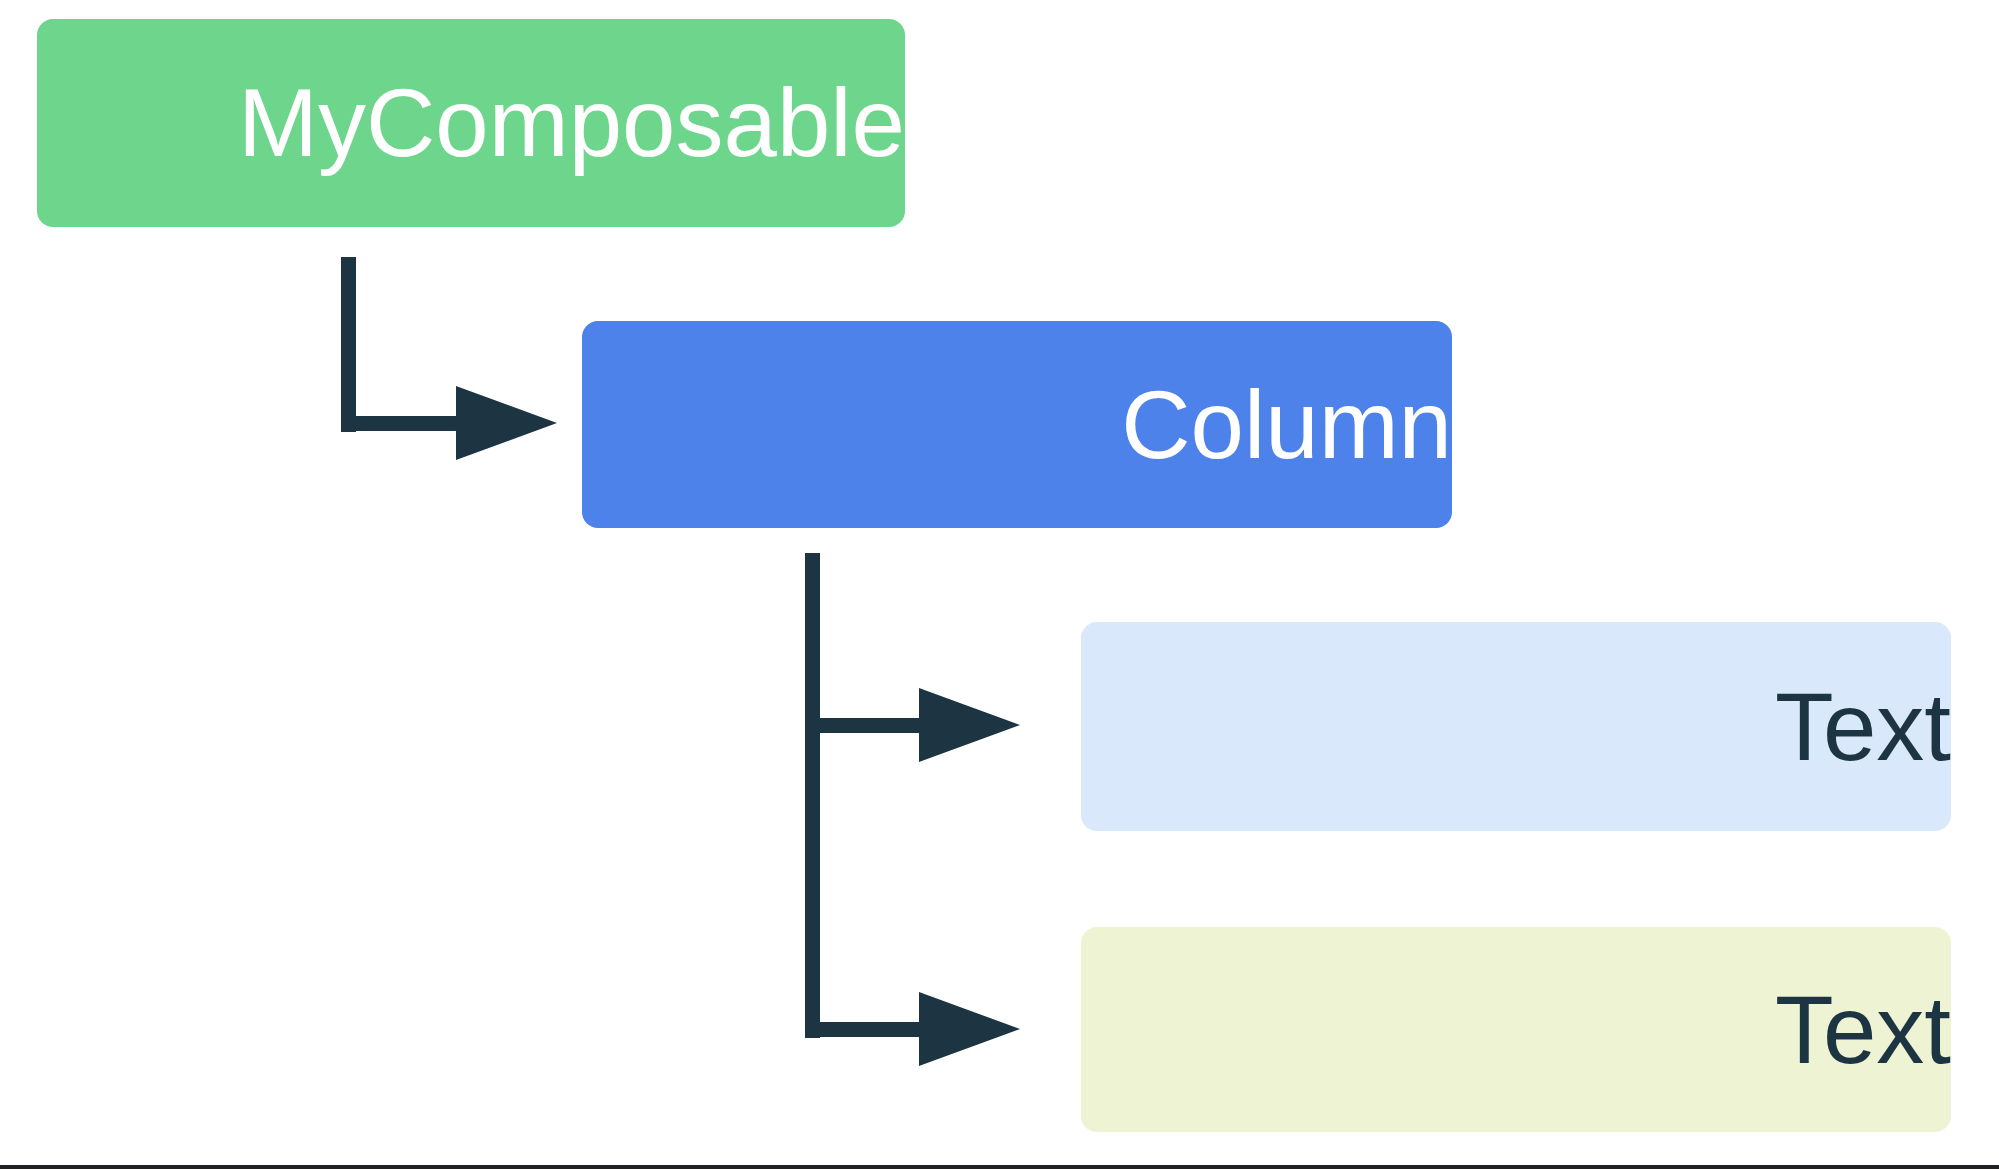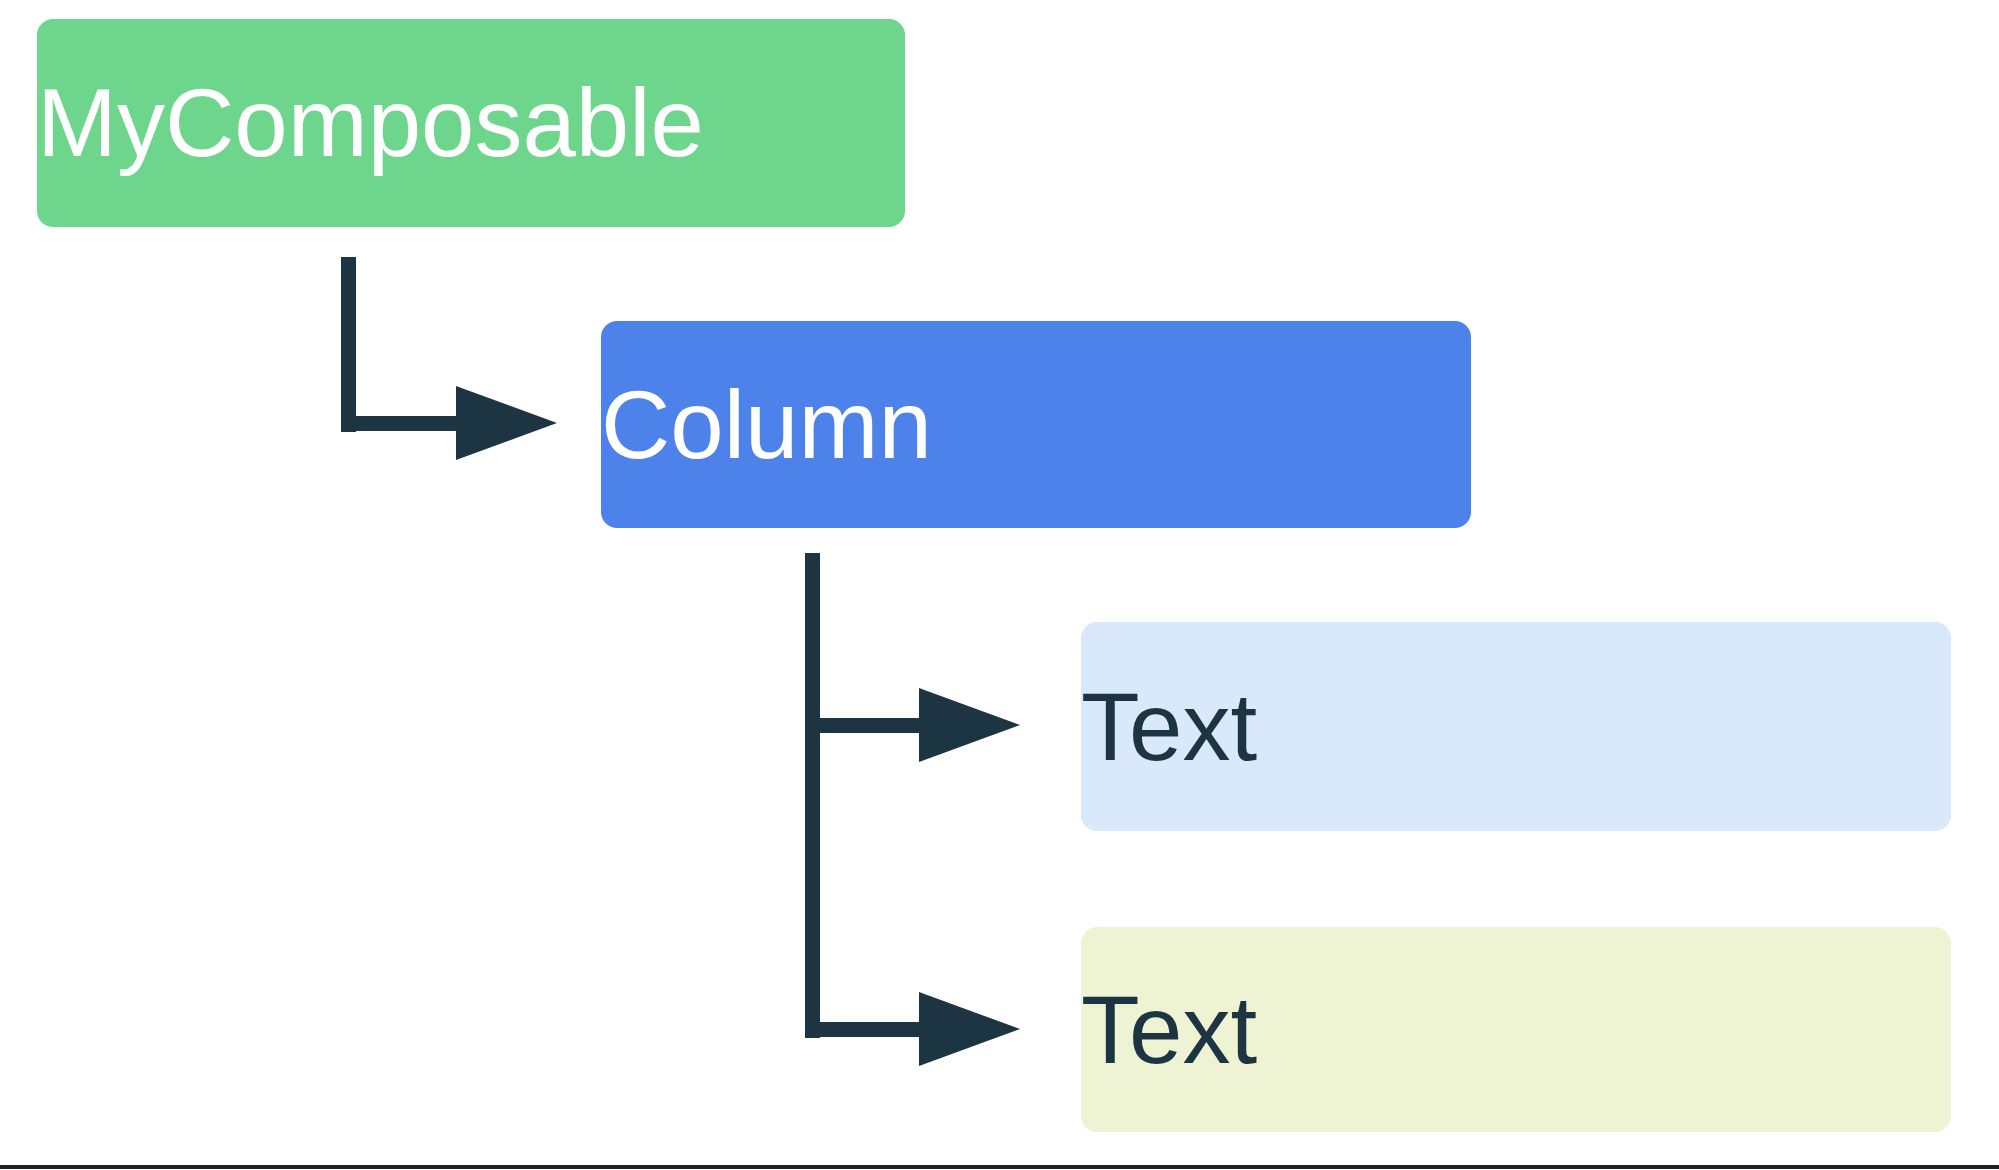--- a/index.html
+++ b/index.html
@@ -17,31 +17,31 @@
     height:1170px;
     background:#ffffff;
     overflow:hidden;
     font-family:"Liberation Sans", sans-serif;
   }
   .node{
     position:absolute;
     border-radius:16px;
     display:flex;
     align-items:center;
-    justify-content:flex-start;
+    justify-content:flex-end;
   }
   .node-label{
     font-size:96px;
     font-weight:400;
     line-height:1;
     white-space:nowrap;
   }
   .node-root{left:37px;top:19px;width:868px;height:208px;background:var(--green);}
   .node-root .node-label{color:#ffffff;}
-  .node-column{left:601px;top:321px;width:870px;height:207px;background:var(--blue);}
+  .node-column{left:582px;top:321px;width:870px;height:207px;background:var(--blue);}
   .node-column .node-label{color:#ffffff;}
   .node-text1{left:1081px;top:622px;width:870px;height:209px;background:var(--lightblue);}
   .node-text1 .node-label{color:var(--dark);}
   .node-text2{left:1081px;top:927px;width:870px;height:205px;background:var(--paleyellow);}
   .node-text2 .node-label{color:var(--dark);}
 
   .edge-seg{position:absolute;background:var(--dark);}
   
   .seg-v1{left:341px;top:257px;width:15px;height:175px;}
   .seg-h1{left:341px;top:416px;width:116px;height:15px;}

